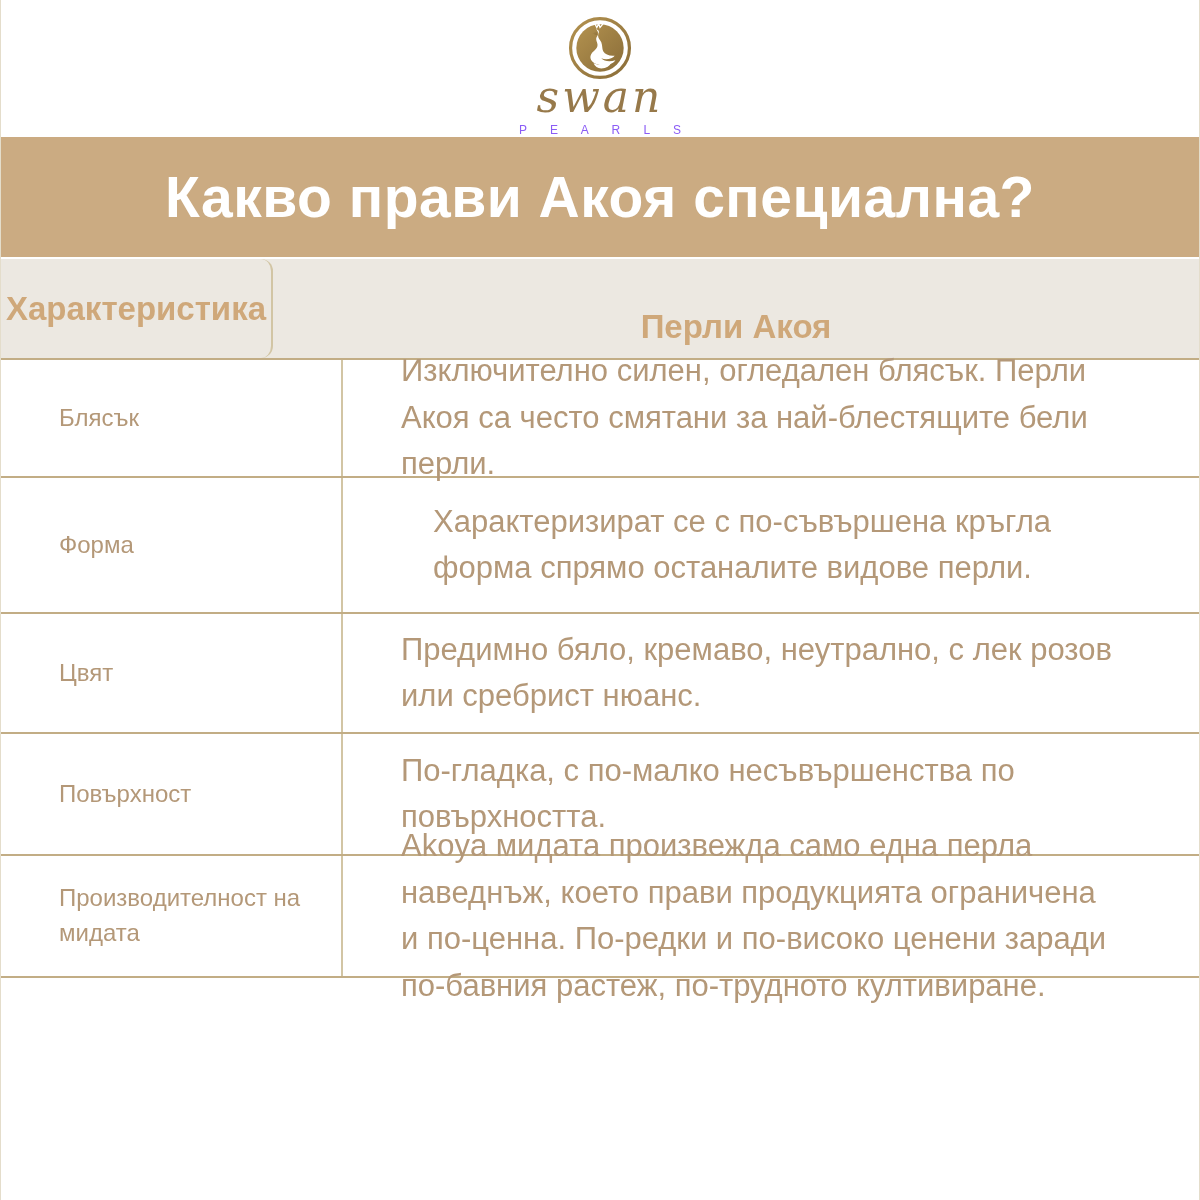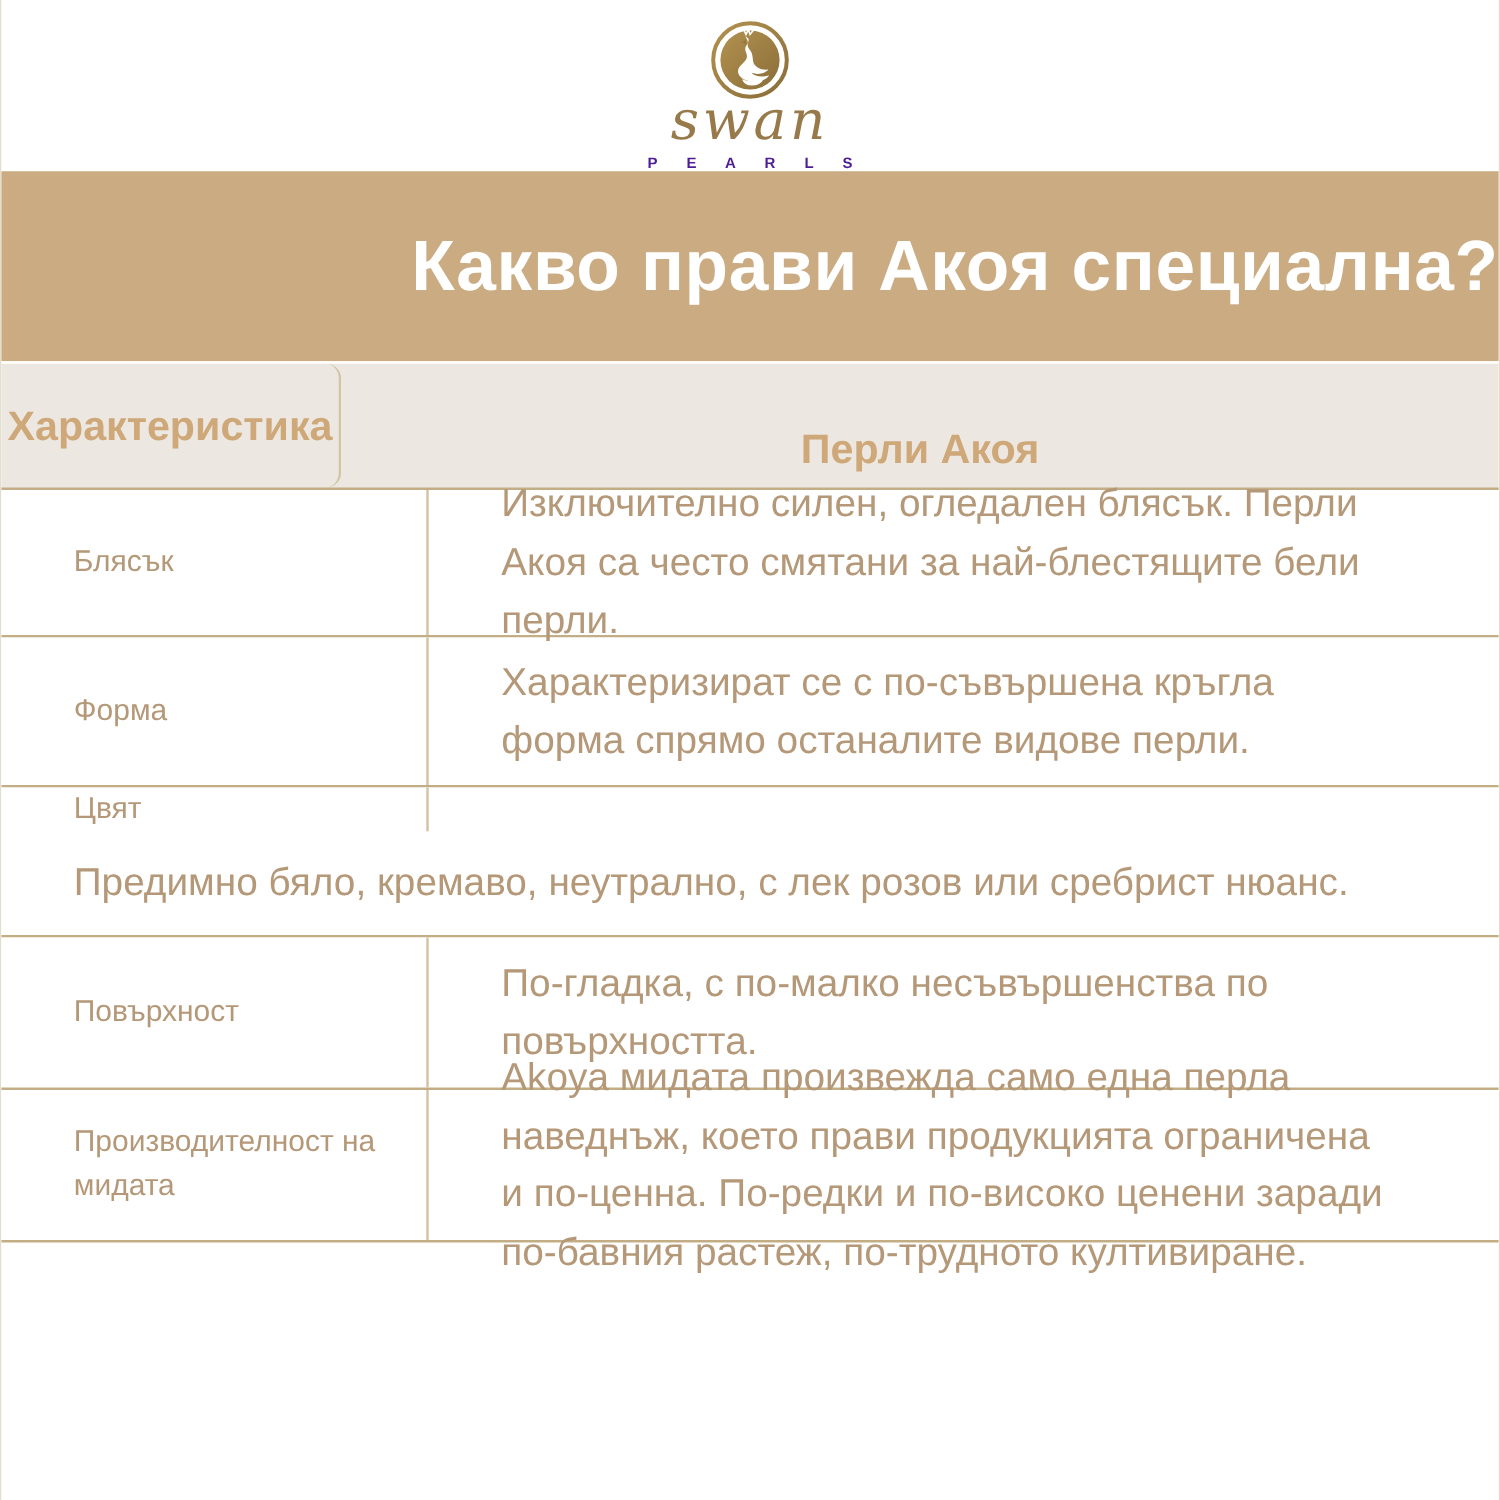--- a/index.html
+++ b/index.html
@@ -39,30 +39,30 @@
     font-size:44px;
     line-height:0.9;
     color:#97794a;
     letter-spacing:3px;
     margin-top:-6px;
   }
   .brand-sub{
     font-size:12px;
     letter-spacing:10px;
     text-indent:10px;
-    color:#4c1d95;
+    color:#8b5cf6;
     margin-top:3px;
-    font-weight:bold;
+    font-weight:normal;
   }
 
   
   .banner{
-    height:152px;
+    height:120px;
     background:var(--banner-bg);
-    display:flex;align-items:center;justify-content:flex-end;
+    display:flex;align-items:center;justify-content:center;
   }
   .banner h1{
     color:#ffffff;
     font-size:57px;
     font-weight:bold;
     letter-spacing:0.5px;
   }
 
   
   .ftable{width:100%;}
@@ -83,22 +83,22 @@
     flex:1;
     display:flex;align-items:center;justify-content:center;
     font-weight:bold;font-size:33px;color:var(--accent-text);margin-top:36px;
   }
   .row{
     display:flex;
     background:#ffffff;
     border-bottom:2px solid var(--border);
   }
   .row:nth-child(1){height:118px;}
-  .row:nth-child(2){height:120px;}
-  .row:nth-child(3){height:120px;flex-direction:column;}
+  .row:nth-child(2){height:136px;gap:32px;}
+  .row:nth-child(3){height:120px;}
   .row:nth-child(4){height:122px;}
   .row:nth-child(5){height:122px;}
   .row:nth-child(6){height:238px;border-bottom:none;}
   .row .cell-left{
     width:342px;
     display:flex;align-items:center;
     padding-left:58px;padding-right:20px;
     border-right:2px solid var(--divider);
     font-size:24px;color:var(--body-text);
     line-height:1.45;

